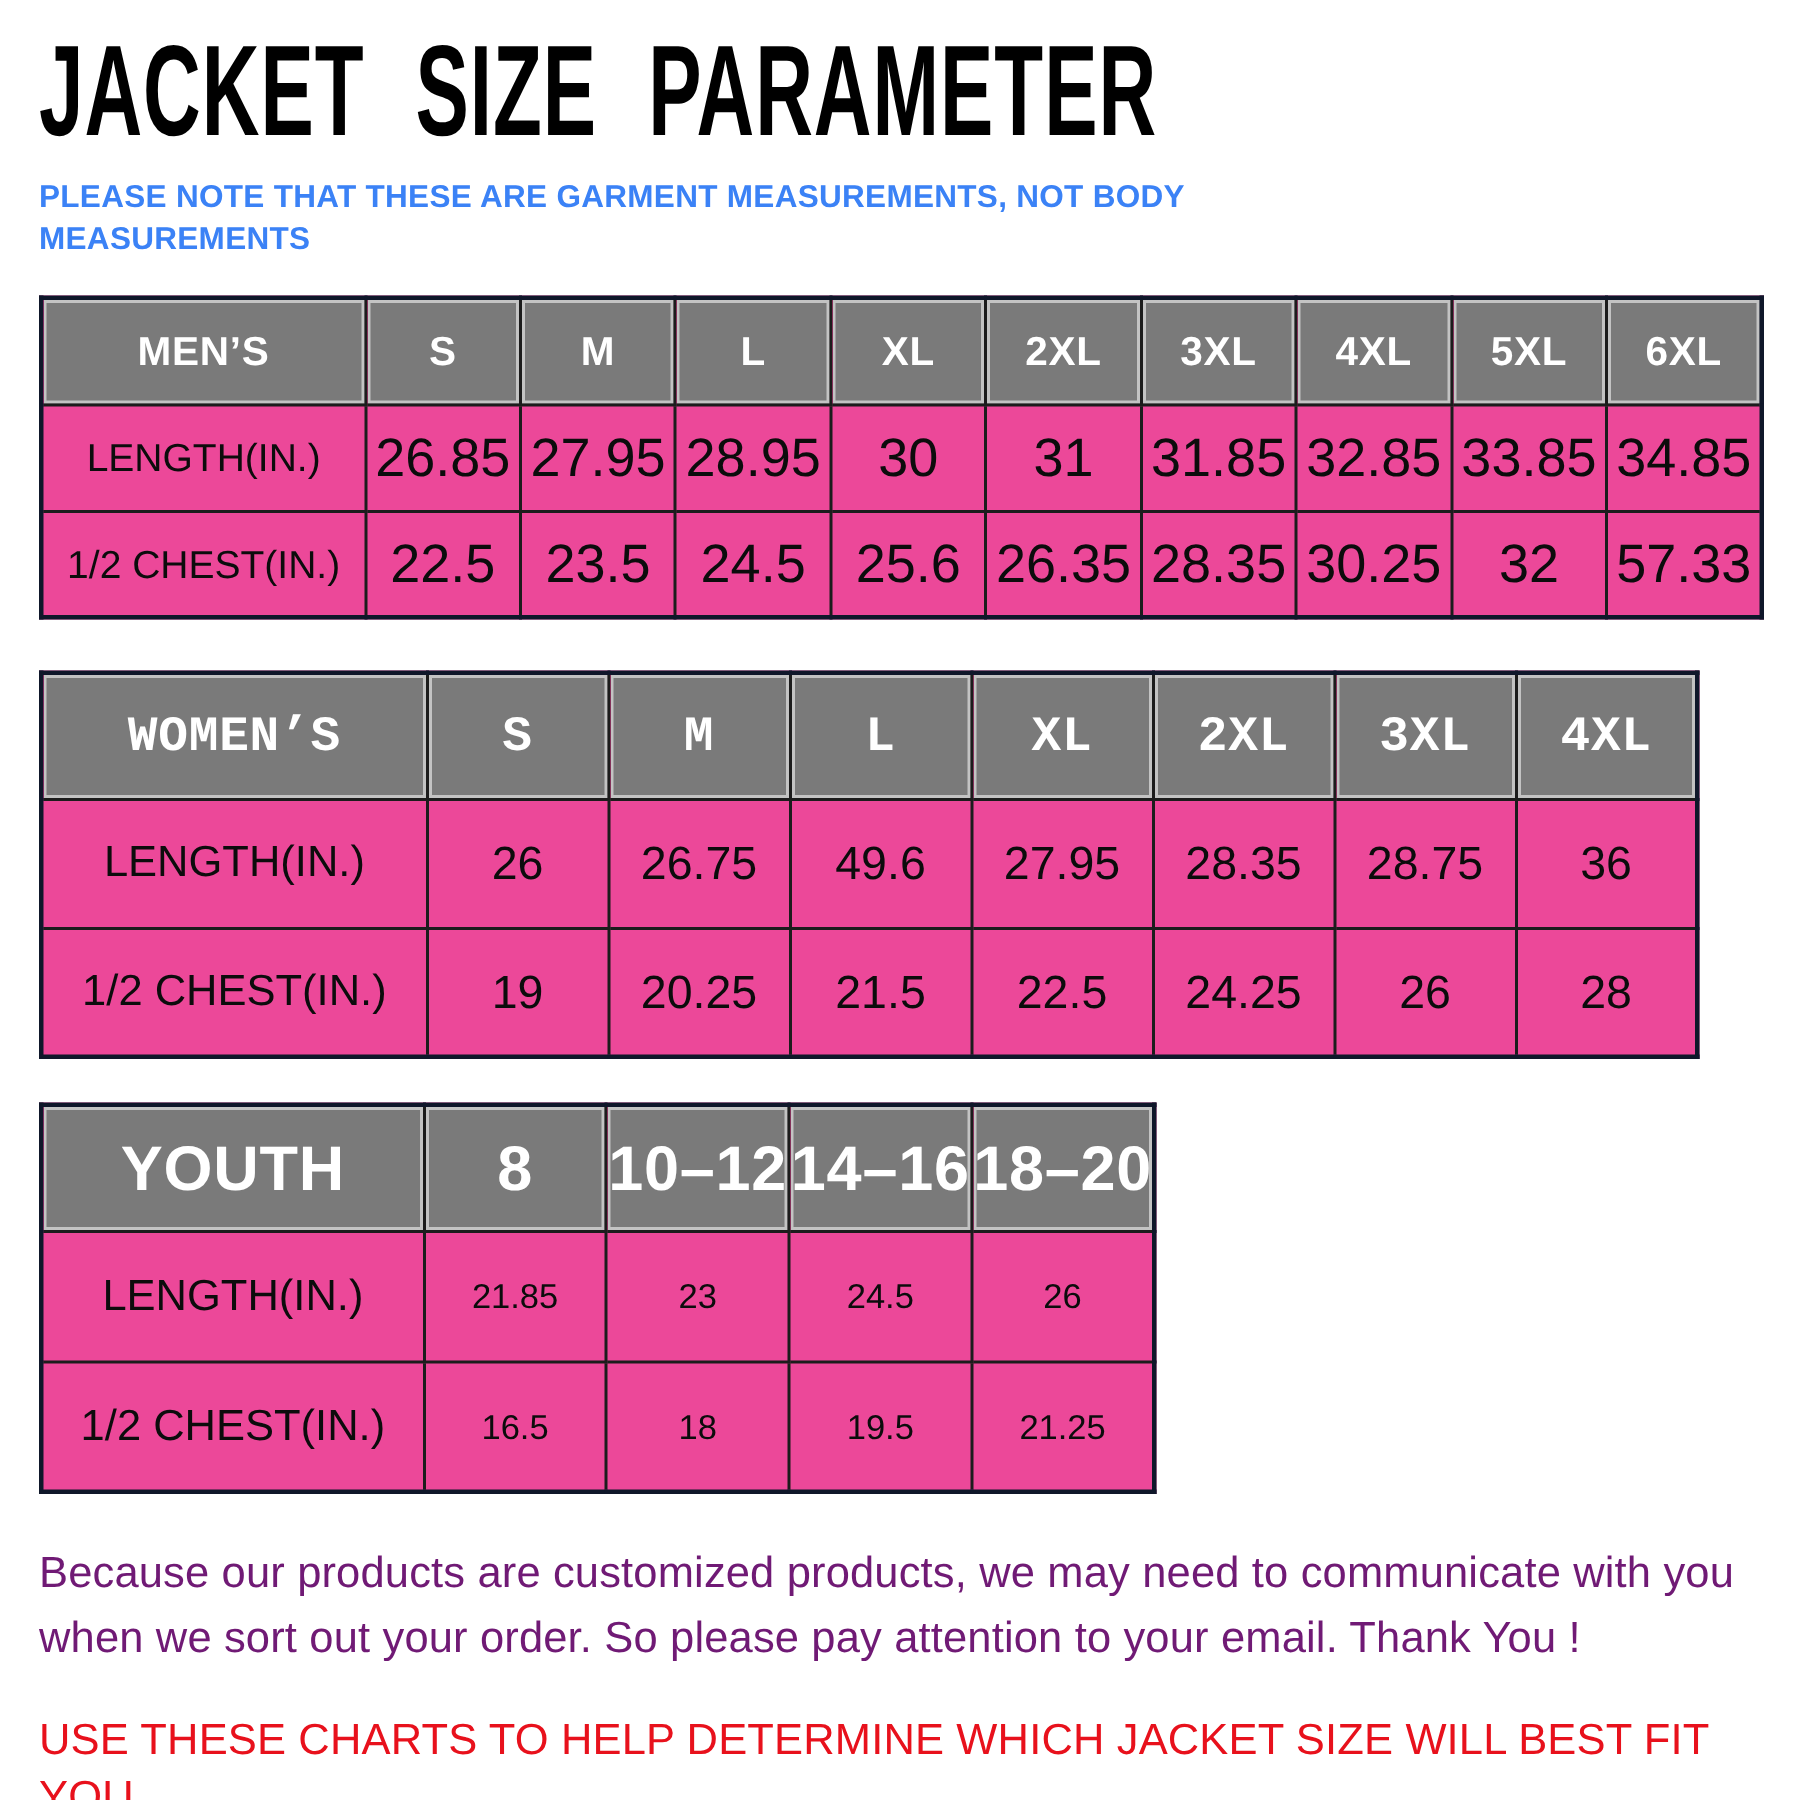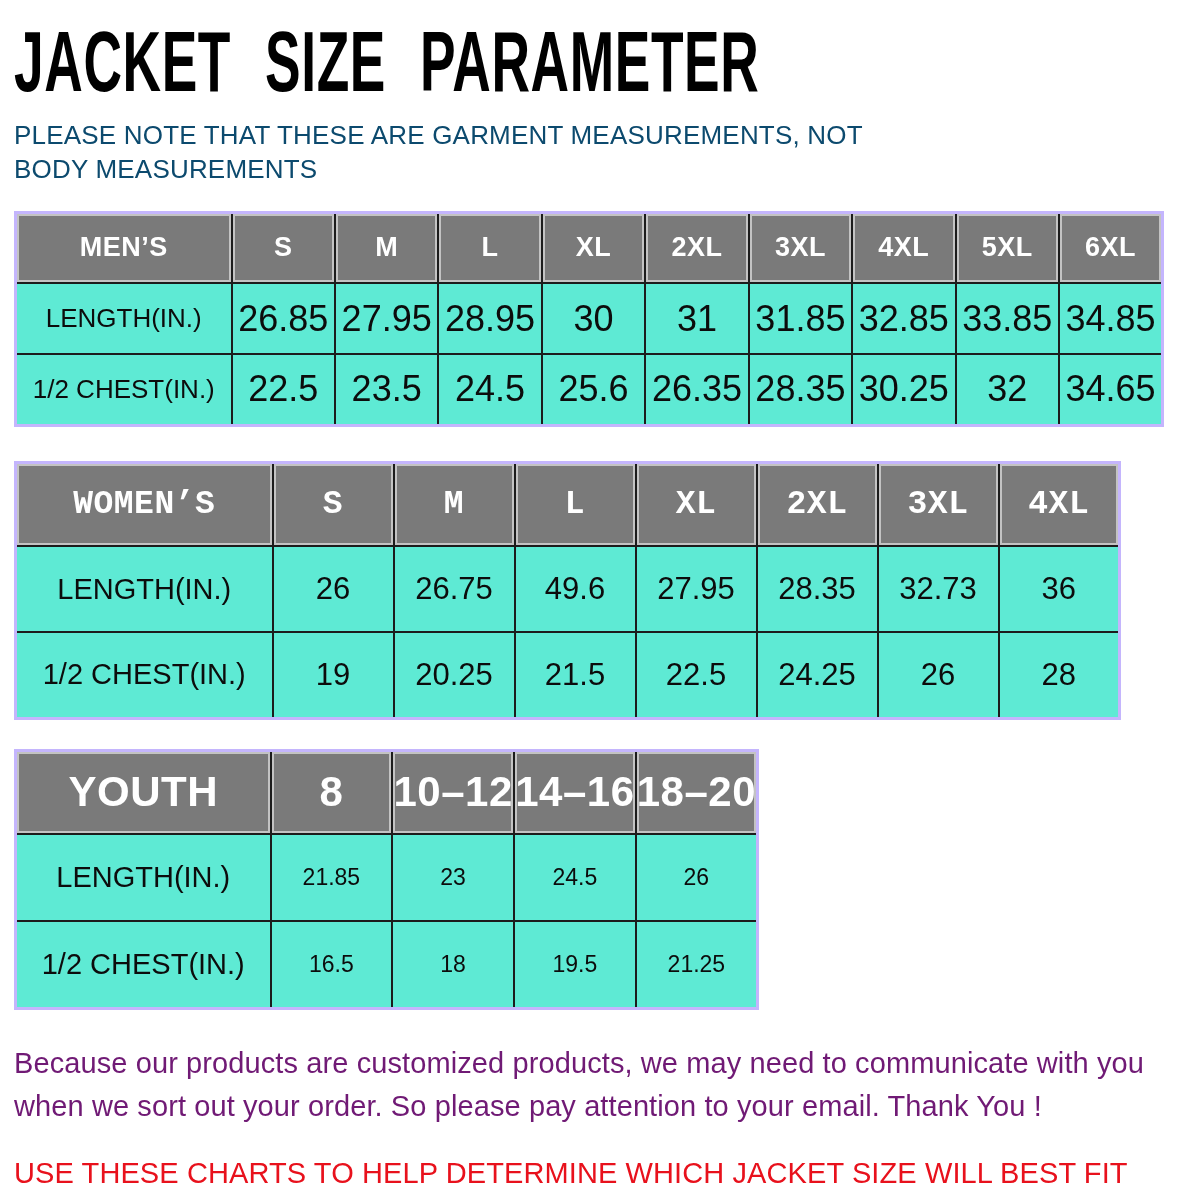--- a/index.html
+++ b/index.html
@@ -6,56 +6,56 @@
   html, body {
     width: 1200px;
     height: 1200px;
     background: #ffffff;
     font-family: "Liberation Sans", sans-serif;
     overflow: hidden;
   }
   .page {
     width: 1200px;
     height: 1068px;
-    padding: 16px 20px 0 14px;
+    padding: 16px 20px 0 26px;
     border-radius: 20px;
   }
 
   
   .main-title {
     color: #000000;
     font-size: 86px;
     font-weight: 800;
     line-height: 0.92;
     letter-spacing: 1px;
     word-spacing: 30px;
     white-space: nowrap;
     transform: scaleX(0.62);
     transform-origin: left center;
     margin-top: 6px;
     height: 82px;
   }
 
   
   .note {
-    color: #0c4a6e;
-    font-size: 26px;
-    font-weight: 400;
+    color: #3b82f6;
+    font-size: 21px;
+    font-weight: 700;
     line-height: 1.32;
     max-width: 910px;
     margin-top: 14px;
     letter-spacing: 0.2px;
   }
 
   
   table {
     border-collapse: collapse;
     table-layout: fixed;
-    border: 3px solid #c4b5fd;
-    background: #5eead4;
+    border: 3px solid #0f172a;
+    background: #ec4899;
   }
   th, td {
     border: 2px solid #1c1c1c;
     text-align: center;
     vertical-align: middle;
     overflow: hidden;
     white-space: nowrap;
   }
   th {
     background: #7a7a7a;
@@ -154,21 +154,21 @@
         <tr>
           <td class="row-label">1/2 CHEST(IN.)</td>
           <td>22.5</td>
           <td>23.5</td>
           <td>24.5</td>
           <td>25.6</td>
           <td>26.35</td>
           <td>28.35</td>
           <td>30.25</td>
           <td>32</td>
-          <td>34.65</td>
+          <td>57.33</td>
         </tr>
       </tbody>
     </table>
 
   <table class="t-womens">
       <colgroup>
         <col style="width: 257px;">
         <col>
         <col>
         <col>
@@ -190,21 +190,21 @@
         </tr>
       </thead>
       <tbody>
         <tr>
           <td class="row-label">LENGTH(IN.)</td>
           <td>26</td>
           <td>26.75</td>
           <td>49.6</td>
           <td>27.95</td>
           <td>28.35</td>
-          <td>32.73</td>
+          <td>28.75</td>
           <td>36</td>
         </tr>
         <tr>
           <td class="row-label">1/2 CHEST(IN.)</td>
           <td>19</td>
           <td>20.25</td>
           <td>21.5</td>
           <td>22.5</td>
           <td>24.25</td>
           <td>26</td>

